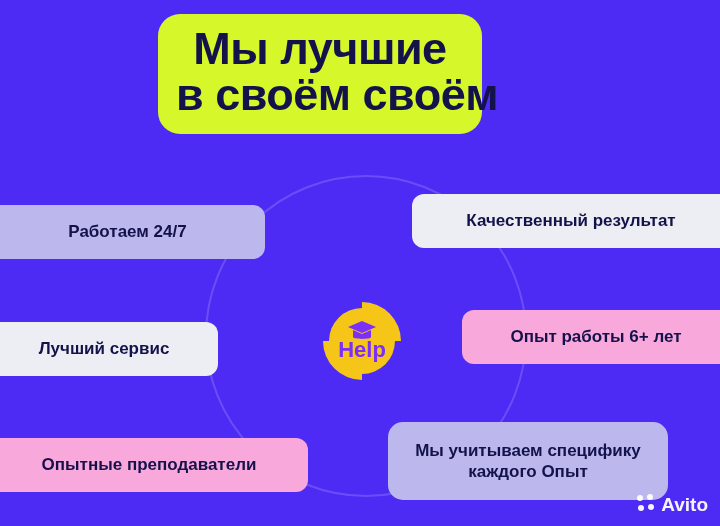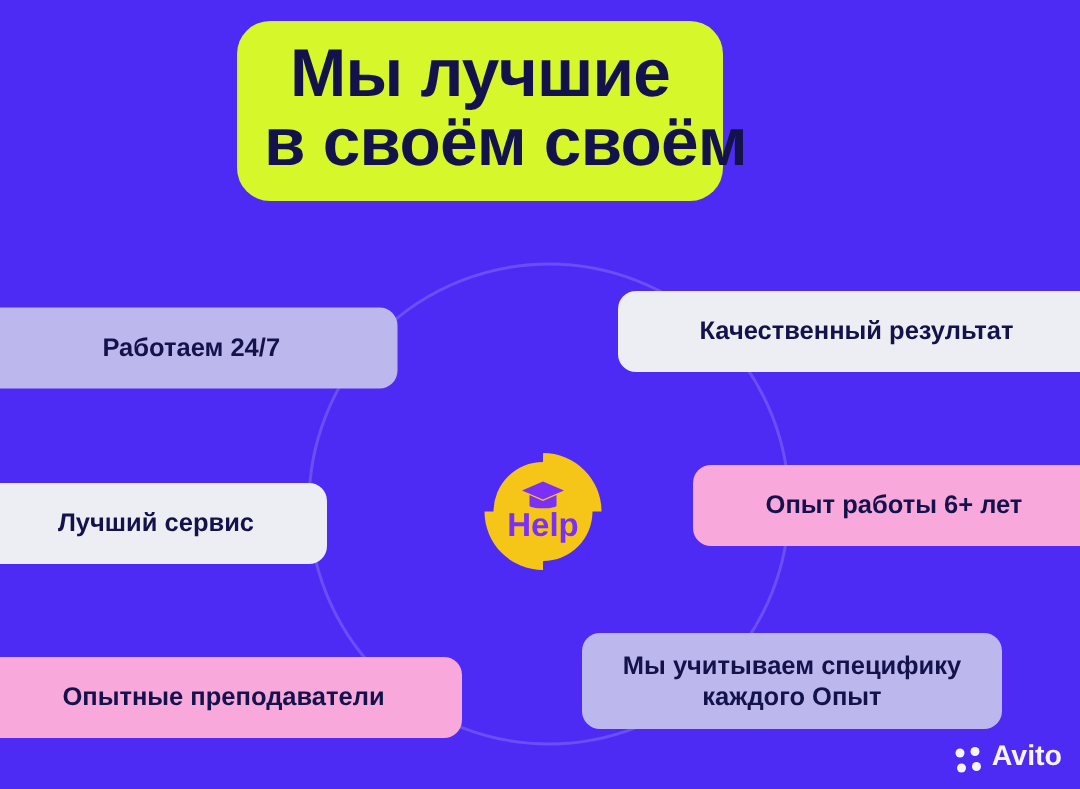--- a/index.html
+++ b/index.html
@@ -81,29 +81,29 @@
   }
   .chip-lilac { background: #bcb8ee; }
   .chip-white { background: #edeef4; }
   .chip-pink  { background: #f9a8dc; }
 
   #chip-0 { left: -10px; top: 205px;  width: 275px; height: 54px; border-radius: 0 12px 12px 0; }
   #chip-1 { left: 412px; top: 194px;  width: 318px; height: 54px; border-radius: 12px 0 0 12px; }
   #chip-2 { left: -10px; top: 322px;  width: 228px; height: 54px; border-radius: 0 12px 12px 0; }
   #chip-3 { left: 462px; top: 310px;  width: 268px; height: 54px; border-radius: 12px 0 0 12px; }
   #chip-4 { left: -10px; top: 438px;  width: 318px; height: 54px; border-radius: 0 12px 12px 0; }
-  #chip-5 { left: 388px; top: 422px;  width: 280px; height: 64px; }
+  #chip-5 { left: 388px; top: 422px;  width: 280px; height: 78px; border-radius: 15px; }
 
   
   .watermark {
     position: absolute;
     right: 12px;
     bottom: 10px;
     display: flex;
-    align-items: flex-end;
+    align-items: flex-start;
     gap: 6px;
     color: #ffffff;
     font-size: 19px;
     font-weight: bold;
     opacity: 0.95;
   }
   .wm-dots {
     position: relative;
     width: 18px;
     height: 18px;

